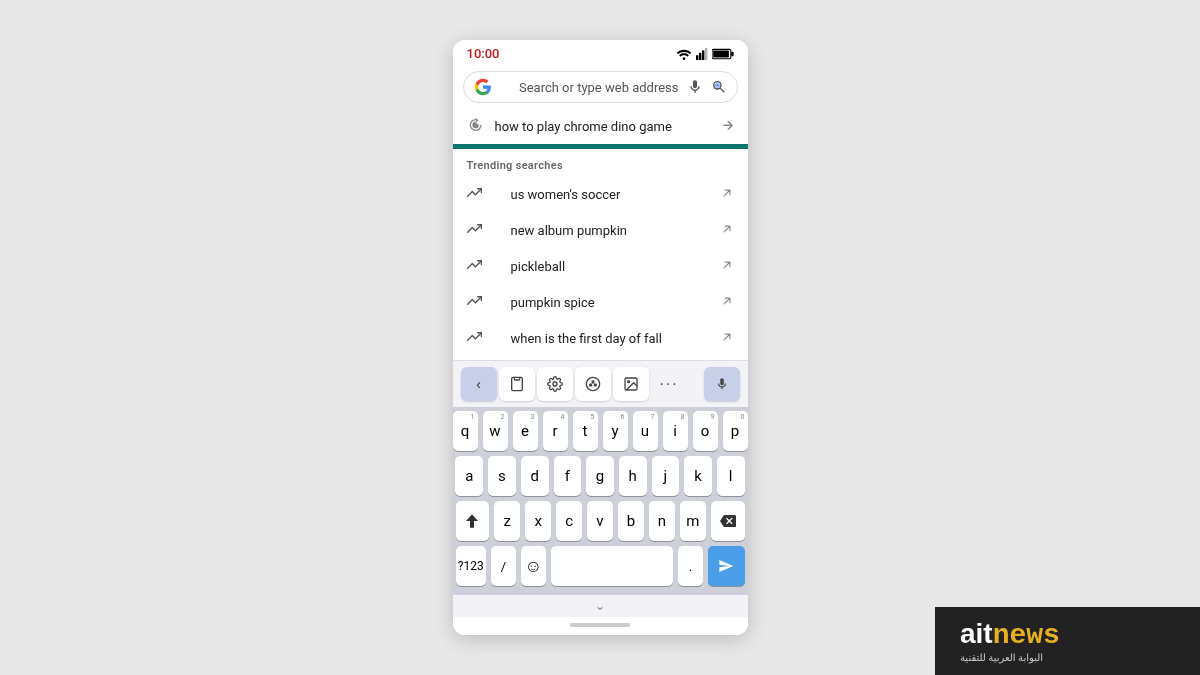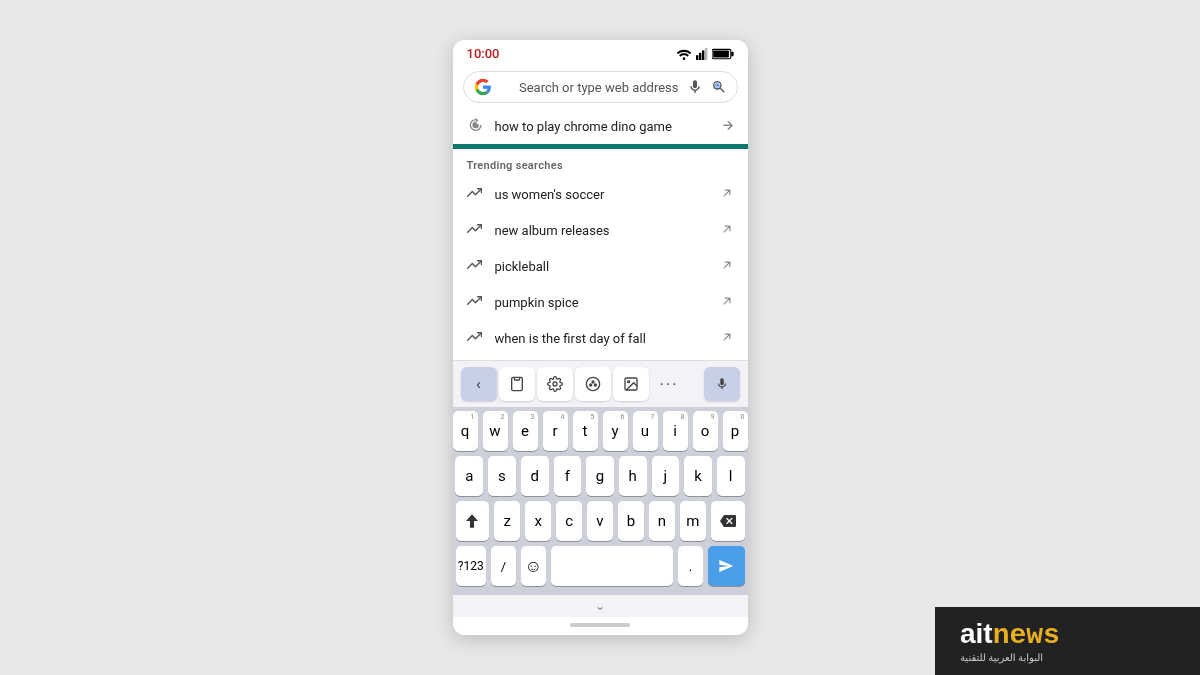--- a/index.html
+++ b/index.html
@@ -105,21 +105,21 @@
       font-weight: 600;
       color: #666;
       text-transform: none;
       letter-spacing: 0.3px;
     }
 
     .trending-item {
       display: flex;
       align-items: center;
       padding: 9px 14px;
-      gap: 12px;
+      gap: 28px;
       cursor: pointer;
     }
     .trending-arrow {
       color: #555;
       font-size: 14px;
       flex-shrink: 0;
       width: 16px;
     }
     .trending-text {
       flex: 1;
@@ -366,21 +366,21 @@
       </svg>
     </span>
   </div>
       <div class="trending-item">
     <span class="trending-arrow">
       <svg width="15" height="15" viewBox="0 0 24 24" fill="none" stroke="#555" stroke-width="2.2" stroke-linecap="round" stroke-linejoin="round">
         <polyline points="23 6 13.5 15.5 8.5 10.5 1 18"></polyline>
         <polyline points="17 6 23 6 23 12"></polyline>
       </svg>
     </span>
-    <span class="trending-text">new album releases</span>
+    <span class="trending-text">new album pumpkin</span>
     <span class="redirect-arrow">
       <svg width="14" height="14" viewBox="0 0 24 24" fill="none" stroke="#888" stroke-width="2" stroke-linecap="round">
         <path d="M7 17L17 7M17 7H9M17 7v8"></path>
       </svg>
     </span>
   </div>
       <div class="trending-item">
     <span class="trending-arrow">
       <svg width="15" height="15" viewBox="0 0 24 24" fill="none" stroke="#555" stroke-width="2.2" stroke-linecap="round" stroke-linejoin="round">
         <polyline points="23 6 13.5 15.5 8.5 10.5 1 18"></polyline>

